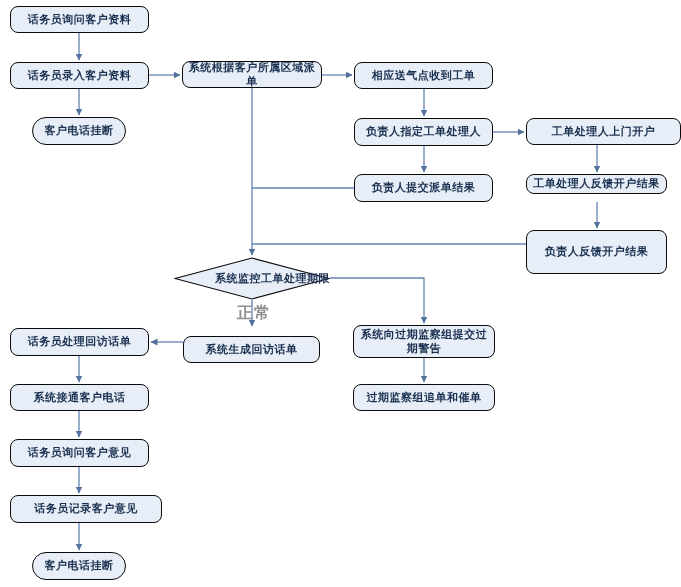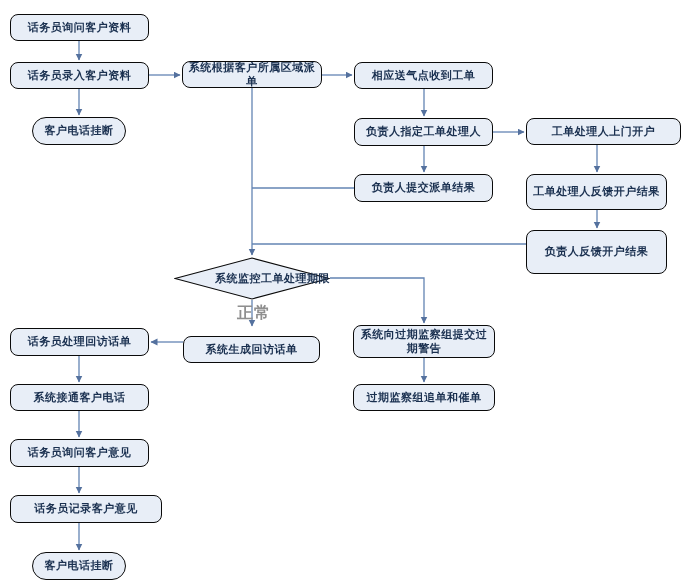--- a/index.html
+++ b/index.html
@@ -84,21 +84,21 @@
       <polyline points="330,278 424,278 424,323" fill="none" stroke="#6384b3" stroke-width="1.3" marker-end="url(#arrowhead)"></polyline>
       <polyline points="252,300 252,326" fill="none" stroke="#6384b3" stroke-width="1.3" marker-end="url(#arrowhead)"></polyline>
       <polyline points="424,358 424,382" fill="none" stroke="#6384b3" stroke-width="1.3" marker-end="url(#arrowhead)"></polyline>
       <polyline points="183,342 151,342" fill="none" stroke="#6384b3" stroke-width="1.3" marker-end="url(#arrowhead)"></polyline>
       <polyline points="79,356 79,382" fill="none" stroke="#6384b3" stroke-width="1.3" marker-end="url(#arrowhead)"></polyline>
       <polyline points="79,411 79,437" fill="none" stroke="#6384b3" stroke-width="1.3" marker-end="url(#arrowhead)"></polyline>
       <polyline points="79,467 79,493" fill="none" stroke="#6384b3" stroke-width="1.3" marker-end="url(#arrowhead)"></polyline>
       <polyline points="79,523 79,550" fill="none" stroke="#6384b3" stroke-width="1.3" marker-end="url(#arrowhead)"></polyline>
     </svg>
 
-<div class="node rounded-rect" style="left: 10px; top: 14px; width: 139px; height: 27px; color: rgb(26, 48, 80);">
+<div class="node rounded-rect" style="left: 10px; top: 6px; width: 139px; height: 27px; color: rgb(26, 48, 80);">
       <span class="node-label">话务员询问客户资料</span>
     </div>
     <div class="node rounded-rect" style="left: 10px; top: 62px; width: 139px; height: 27px; color: rgb(26, 48, 80);">
       <span class="node-label">话务员录入客户资料</span>
     </div>
     <div class="node stadium" style="left: 32px; top: 117px; width: 94px; height: 28px; color: rgb(26, 48, 80);">
       <span class="node-label">客户电话挂断</span>
     </div>
     <div class="node rounded-rect" style="left: 182px; top: 61px; width: 140px; height: 27px; color: rgb(26, 48, 80);">
       <span class="node-label">系统根据客户所属区域派单</span>
@@ -108,21 +108,21 @@
     </div>
     <div class="node rounded-rect" style="left: 354px; top: 118px; width: 139px; height: 28px; color: rgb(26, 48, 80);">
       <span class="node-label">负责人指定工单处理人</span>
     </div>
     <div class="node rounded-rect" style="left: 354px; top: 174px; width: 139px; height: 28px; color: rgb(26, 48, 80);">
       <span class="node-label">负责人提交派单结果</span>
     </div>
     <div class="node rounded-rect" style="left: 526px; top: 118px; width: 155px; height: 27px; color: rgb(26, 48, 80);">
       <span class="node-label">工单处理人上门开户</span>
     </div>
-    <div class="node rounded-rect" style="left: 526px; top: 174px; width: 141px; height: 36px; color: rgb(26, 48, 80);">
+    <div class="node rounded-rect" style="left: 526px; top: 174px; width: 141px; height: 20px; color: rgb(26, 48, 80);">
       <span class="node-label">工单处理人反馈开户结果</span>
     </div>
     <div class="node rounded-rect" style="left: 526px; top: 230px; width: 141px; height: 44px; color: rgb(26, 48, 80);">
       <span class="node-label">负责人反馈开户结果</span>
     </div>
     <div class="node diamond" style="left: 174px; top: 257px; width: 156px; height: 43px; color: rgb(26, 48, 80);">
       <svg width="156" height="43">
         <polygon points="1,21.5 78,1 155,21.5 78,42" fill="#e8eef7" stroke="#0a0a0a" stroke-width="1.2"></polygon>
       </svg>
       <span class="node-label">系统监控工单处理期限</span>

